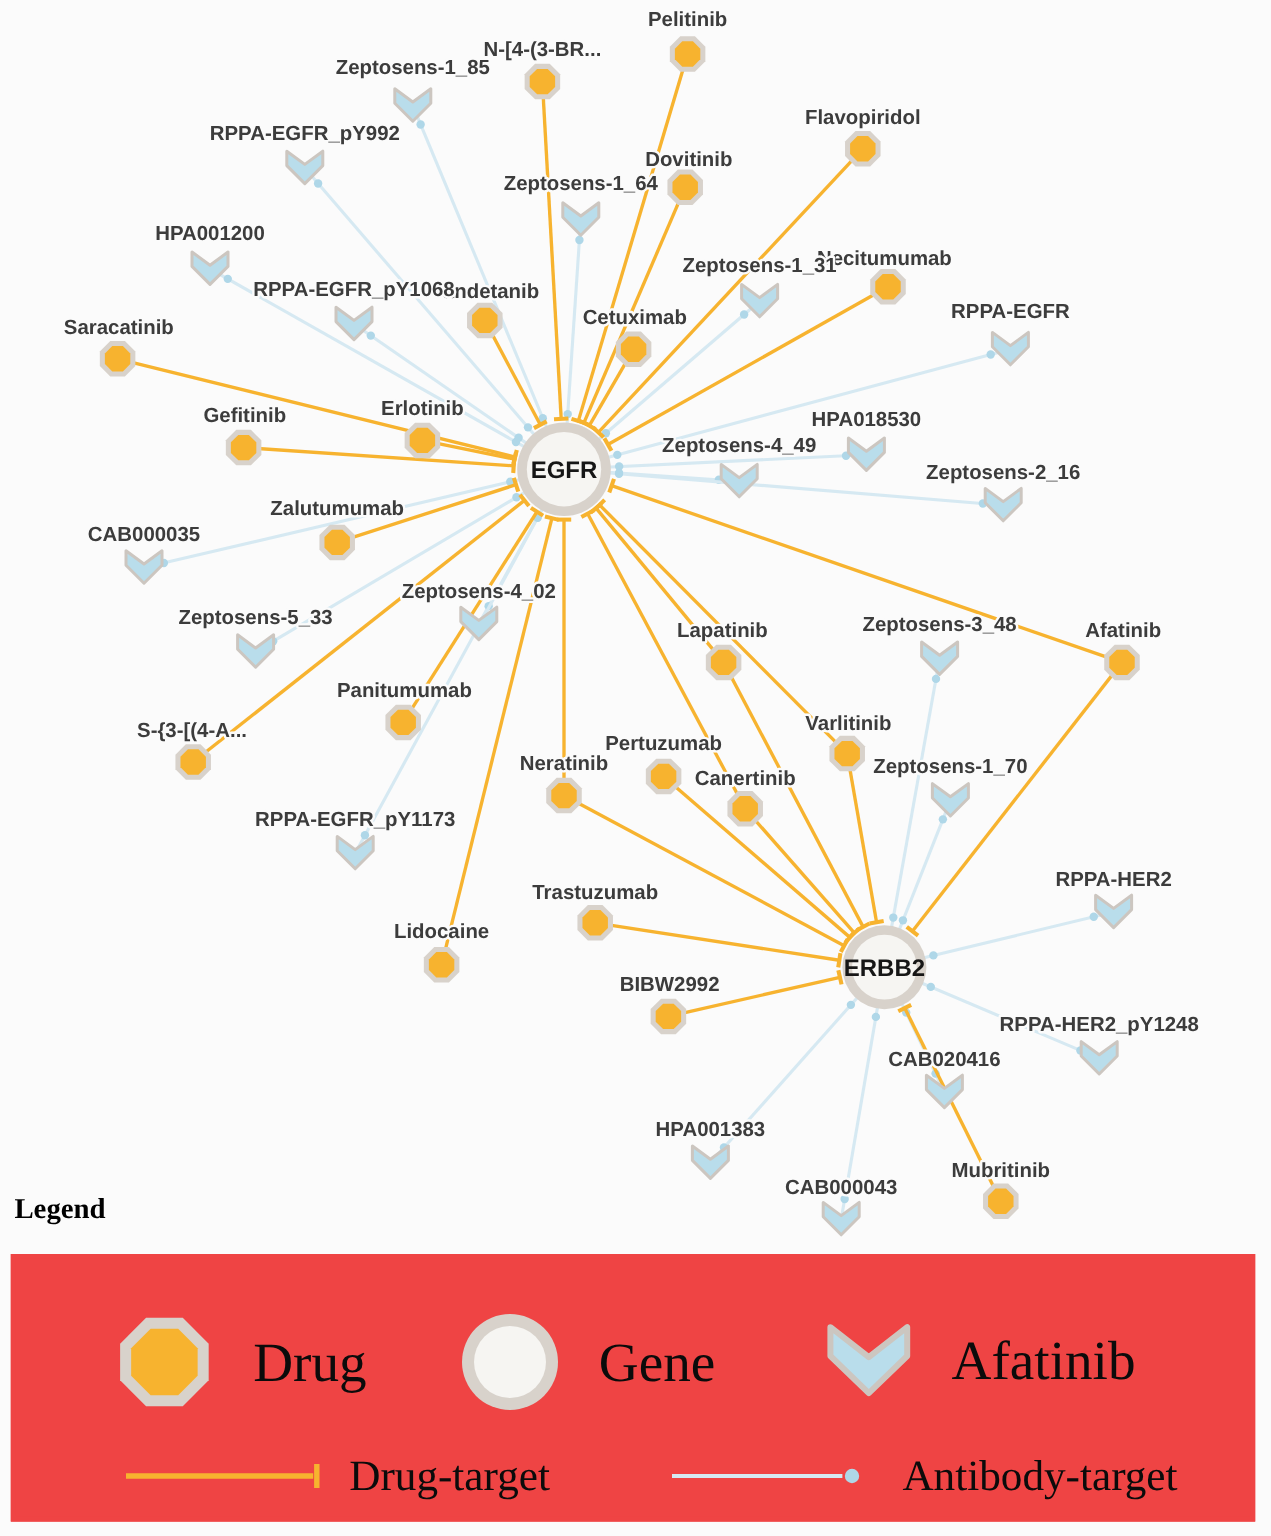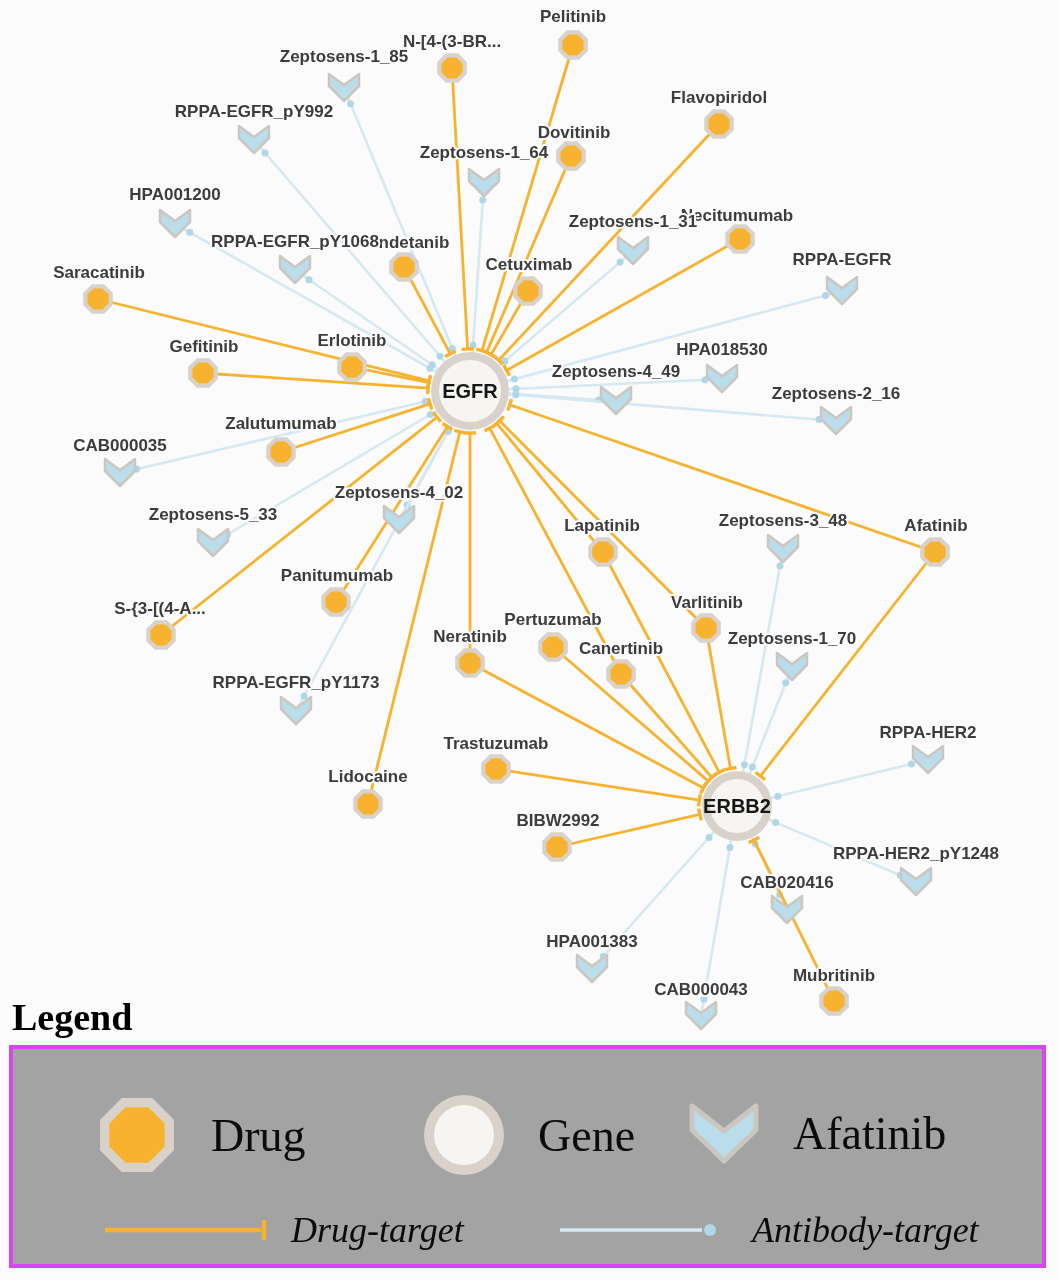--- a/index.html
+++ b/index.html
@@ -3,28 +3,28 @@
 <meta charset="utf-8">
 <style>
   html,body{margin:0;padding:0;}
   body{background:#ffffff;font-family:"Liberation Sans",sans-serif;}
   .figure{position:relative;width:1059px;height:1280px;background:#FBFBFB;overflow:hidden;}
   #graph{position:absolute;left:0;top:0;}
   .nlabel{font-family:"Liberation Sans",sans-serif;font-weight:700;font-size:17px;fill:#3C3C3C;
           paint-order:stroke;stroke:#FBFBFB;stroke-width:4px;stroke-linejoin:round;}
   .glabel{font-family:"Liberation Sans",sans-serif;font-weight:700;font-size:20px;fill:#161616;}
   .legend-title{position:absolute;left:12px;top:995px;font-family:"Liberation Serif",serif;
-                font-weight:700;font-size:38px;color:#000;}
+                font-weight:700;font-size:24px;color:#000;}
   .legend-box{position:absolute;left:9px;top:1045px;width:1029px;height:215px;
-              border:4px solid #d946ef;background:#a3a3a3;}
+              border:4px solid #ef4444;background:#ef4444;}
   .li{position:absolute;display:flex;align-items:center;}
   .li-label{font-family:"Liberation Serif",serif;font-size:46px;color:#0b0b0b;margin-left:30px;}
-  .le-label{font-family:"Liberation Serif",serif;font-size:36px;color:#0b0b0b;margin-left:12px;font-style:italic;}
+  .le-label{font-family:"Liberation Serif",serif;font-size:36px;color:#0b0b0b;margin-left:12px;}
   .li-drug{left:80px;top:42px;}
-  .li-gene{left:407px;top:42px;}
+  .li-gene{left:368px;top:42px;}
   .li-antibody{left:672px;top:48px;}
   .le-drug{left:90px;top:160px;}
   .le-antibody{left:545px;top:160px;gap:16px;}
   .chev{stroke:#CCC6C0;stroke-width:5;stroke-linejoin:round;}
 </style>
 </head>
 <body>
 
 <div class="figure">
 

